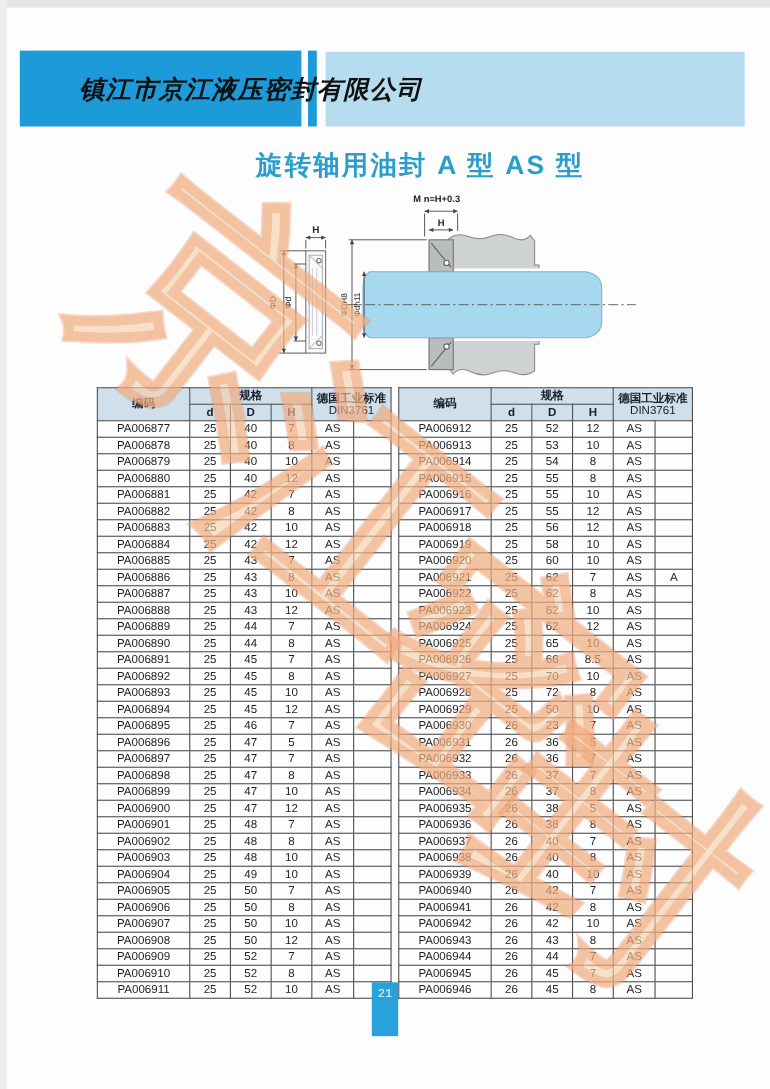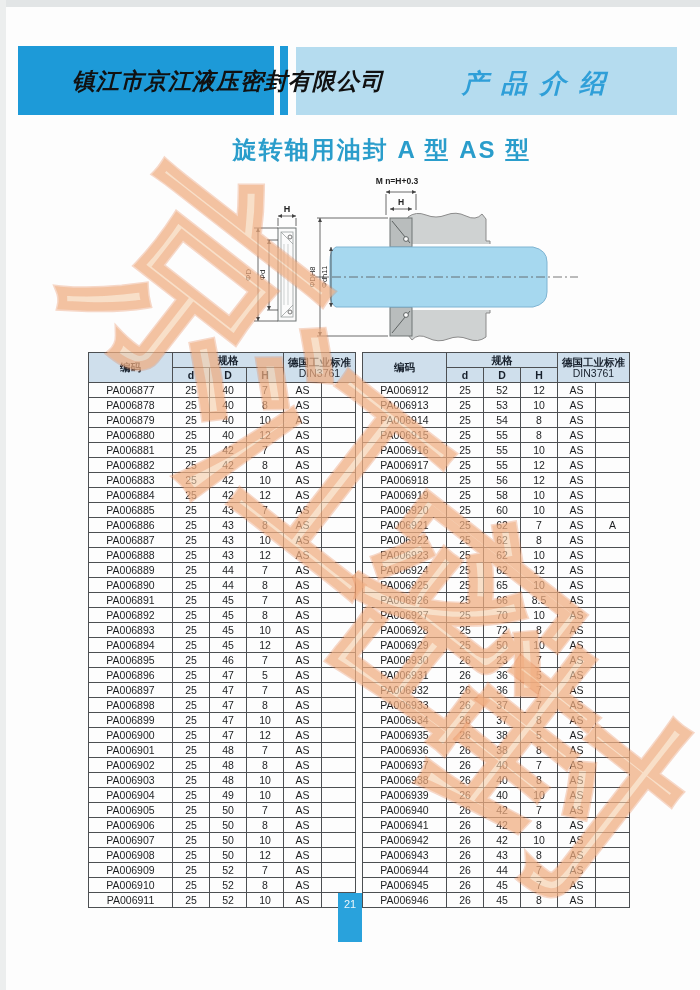--- a/index.html
+++ b/index.html
@@ -44,34 +44,33 @@
   .spec-table th,.spec-table td{border:1px solid #4c4f52;padding:0;text-align:center;
               font-size:10.5px;line-height:1;color:#1c1e20;height:14px;overflow:hidden;}
   .spec-table th{background:#cfdfec;color:#17202c;font-weight:bold;font-size:10.5px;}
   .spec-table td{background:rgba(255,255,255,0.0);}
   .spec-table .h1{height:15px;}
   .spec-table .h2{height:13px;}
 
   
   .pagenum{position:absolute;left:338px;top:893px;width:24px;height:49px;background:#29a2dc;
            color:#eaf6fc;font-size:11px;text-align:center;padding-top:5px;box-sizing:border-box;
-           z-index:4;}
+           z-index:4;font-family:Liberation Mono, monospace;}
 </style>
 </head>
 <body>
 
 <div id="page">
   <div class="scan-edge-top"></div>
   <div class="scan-edge-left"></div>
 
   <div class="hdr-dark"></div>
   <div class="hdr-stripe"></div>
   <div class="hdr-light"></div>
   <div class="company">镇江市京江液压密封有限公司</div>
-  <div class="section">产品介绍</div>
   <div class="title">旋转轴用油封 A 型  AS 型</div>
 
   <div class="wm wm1">京</div>
   <div class="wm wm2">江</div>
   <div class="wm wm3">密</div>
   <div class="wm wm4">封</div>
 
   <svg class="diagram" viewBox="0 0 400 195">
 
     <g>

